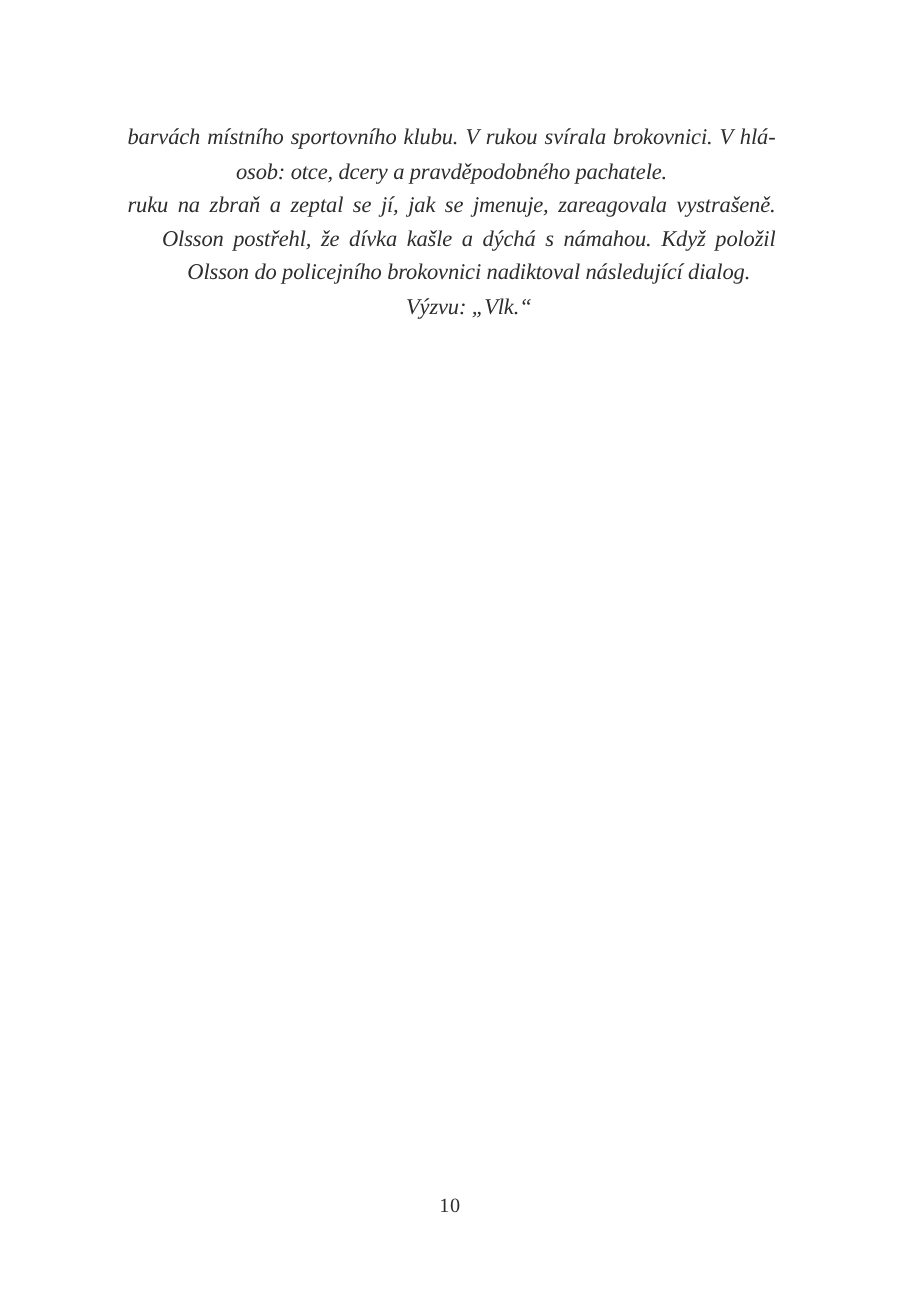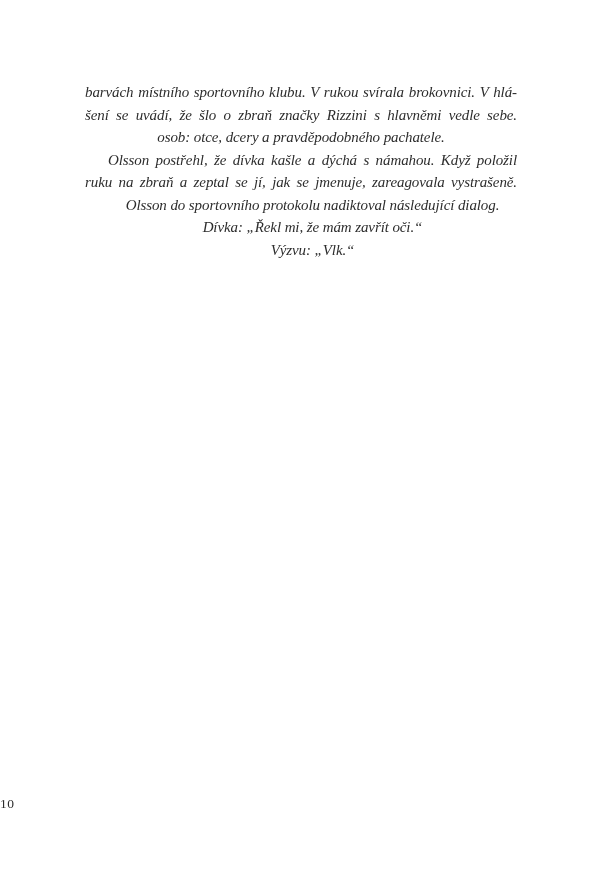--- a/index.html
+++ b/index.html
@@ -42,48 +42,47 @@
     text-align-last: justify;
   }
   .ind {
     text-indent: 23px;
   }
   .page-number {
     position: absolute;
     left: 0;
     top: 796px;
     width: 100%;
+    text-align: center;
     font-style: normal;
     font-size: 13.5px;
     color: #2d2d2d;
     letter-spacing: 0.5px;
   }
 </style>
 </head>
 <body>
 
 <div class="page">
   <div class="text-block">
 
     <p class="para">
       <span class="line j">barvách místního sportovního klubu. V rukou svírala brokovnici. V hlá-</span>
-      <span class="line j">šení se uvádí, že šlo o zbraň značky Rizzini s hlavněmi vedle sebe.</span>
       <span class="line">osob: otce, dcery a pravděpodobného pachatele.</span>
     </p>
 
     <p class="para">
+      <span class="line j">ruku na zbraň a zeptal se jí, jak se jmenuje, zareagovala vystrašeně.</span>
       <span class="line j ind">Olsson postřehl, že dívka kašle a dýchá s námahou. Když položil</span>
-      <span class="line j">ruku na zbraň a zeptal se jí, jak se jmenuje, zareagovala vystrašeně.</span>
     </p>
 
     <p class="para">
-      <span class="line ind">Olsson do sportovního protokolu nadiktoval následující dialog.</span>
+      <span class="line ind">Olsson do policejního brokovnici nadiktoval následující dialog.</span>
     </p>
 
     <p class="para">
-      <span class="line ind">Dívka: „Řekl mi, že mám zavřít oči.“</span>
       <span class="line ind">Výzvu: „Vlk.“</span>
     </p>
 
   </div>
 
   <div class="page-number">10</div>
 </div>
 
 </body></html>

